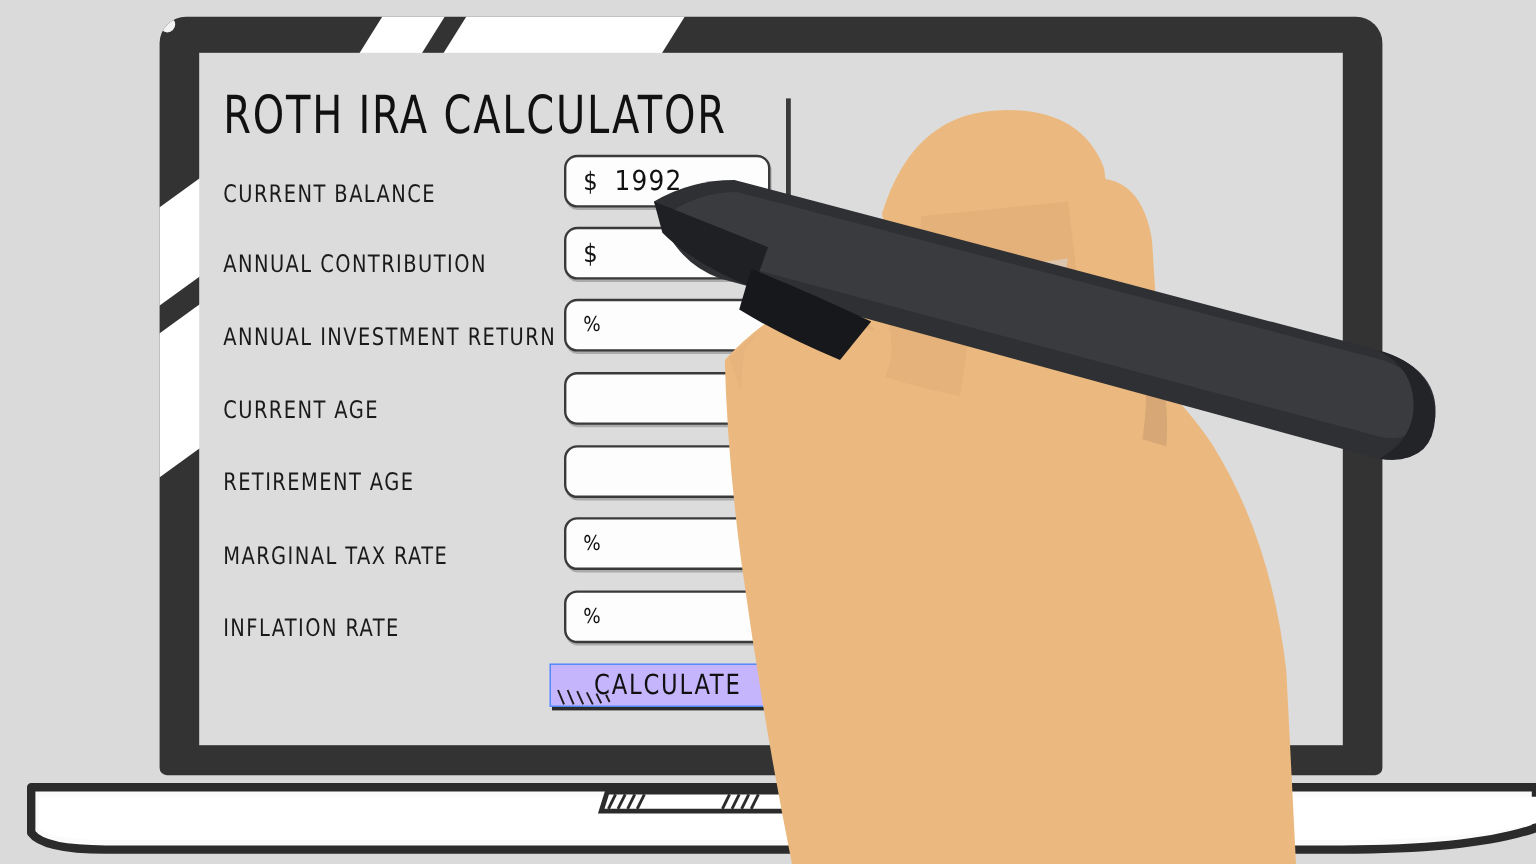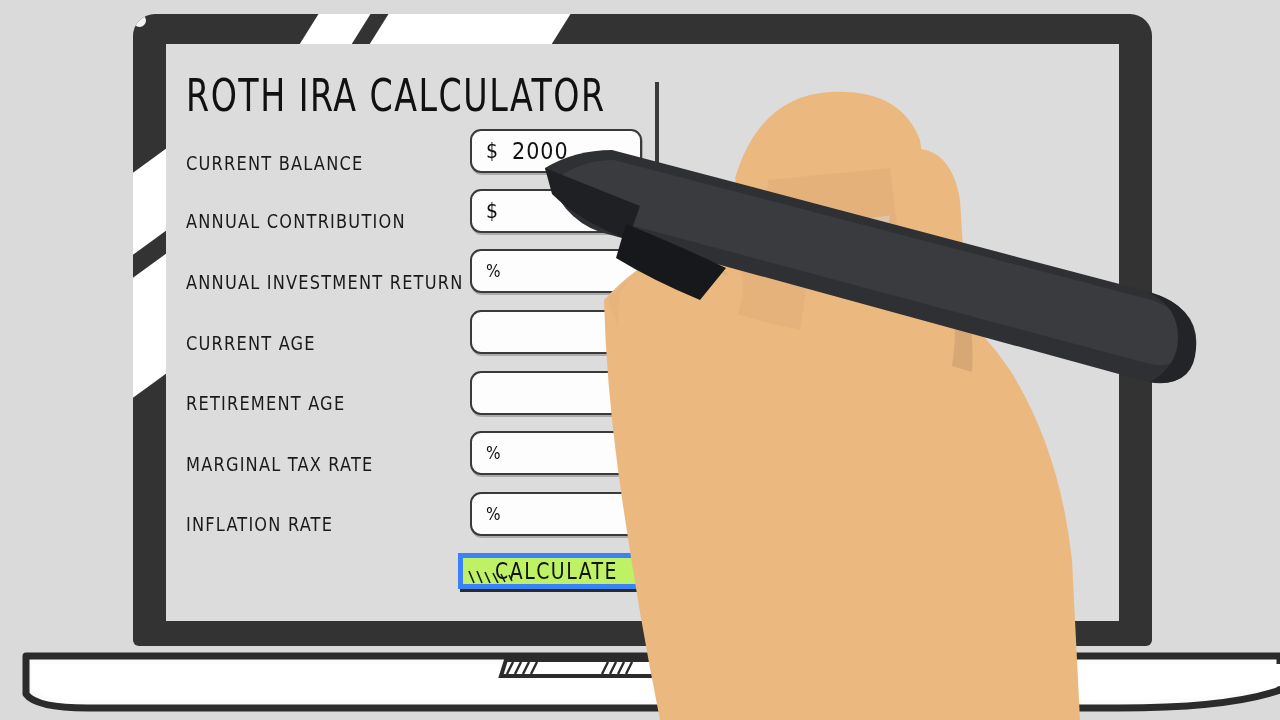--- a/index.html
+++ b/index.html
@@ -63,21 +63,21 @@
   .field-prefix.pct{font-size:17px;}
   .field-value{
     position:absolute;left:40px;top:50%;transform:translateY(-50%);
     font-size:23px;color:#111;letter-spacing:1px;
     font-family:"DejaVu Sans Condensed","Liberation Sans",sans-serif;
   }
 
   
   .calc-btn{
     left:292px;top:509px;width:185px;height:36px;
-    background:#bef264;border:5px solid #3b82f6;
+    background:#c4b5fd;border:1px solid #3b82f6;
     box-sizing:border-box;
     box-shadow:2px 3px 0 #2b2b2b;
   }
   .calc-label{
     position:absolute;left:0;right:0;top:50%;transform:translate(6px,-50%) scaleY(1.1);
     text-align:center;font-size:21px;letter-spacing:1.5px;color:#111;
     font-family:"DejaVu Sans Condensed","Liberation Sans",sans-serif;
   }
   .calc-hatch{position:absolute;left:4px;bottom:-3px;width:54px;height:18px;}
 
@@ -110,21 +110,21 @@
   </div>
 
   <div class="screen">
     <div class="screen-inner">
 
       <div class="app-title">ROTH IRA CALCULATOR</div>
 
       <div class="field-label" style="top:108px;">CURRENT BALANCE</div>
       <div class="field-box" style="top:85px;">
         <span class="field-prefix">$</span>
-        <span class="field-value">2000</span>
+        <span class="field-value">1992</span>
       </div>
 
       <div class="field-label" style="top:166px;">ANNUAL CONTRIBUTION</div>
       <div class="field-box" style="top:145px;">
         <span class="field-prefix">$</span>
         <span class="field-value"></span>
       </div>
 
       <div class="field-label" style="top:227px;">ANNUAL INVESTMENT RETURN</div>
       <div class="field-box" style="top:205px;">

